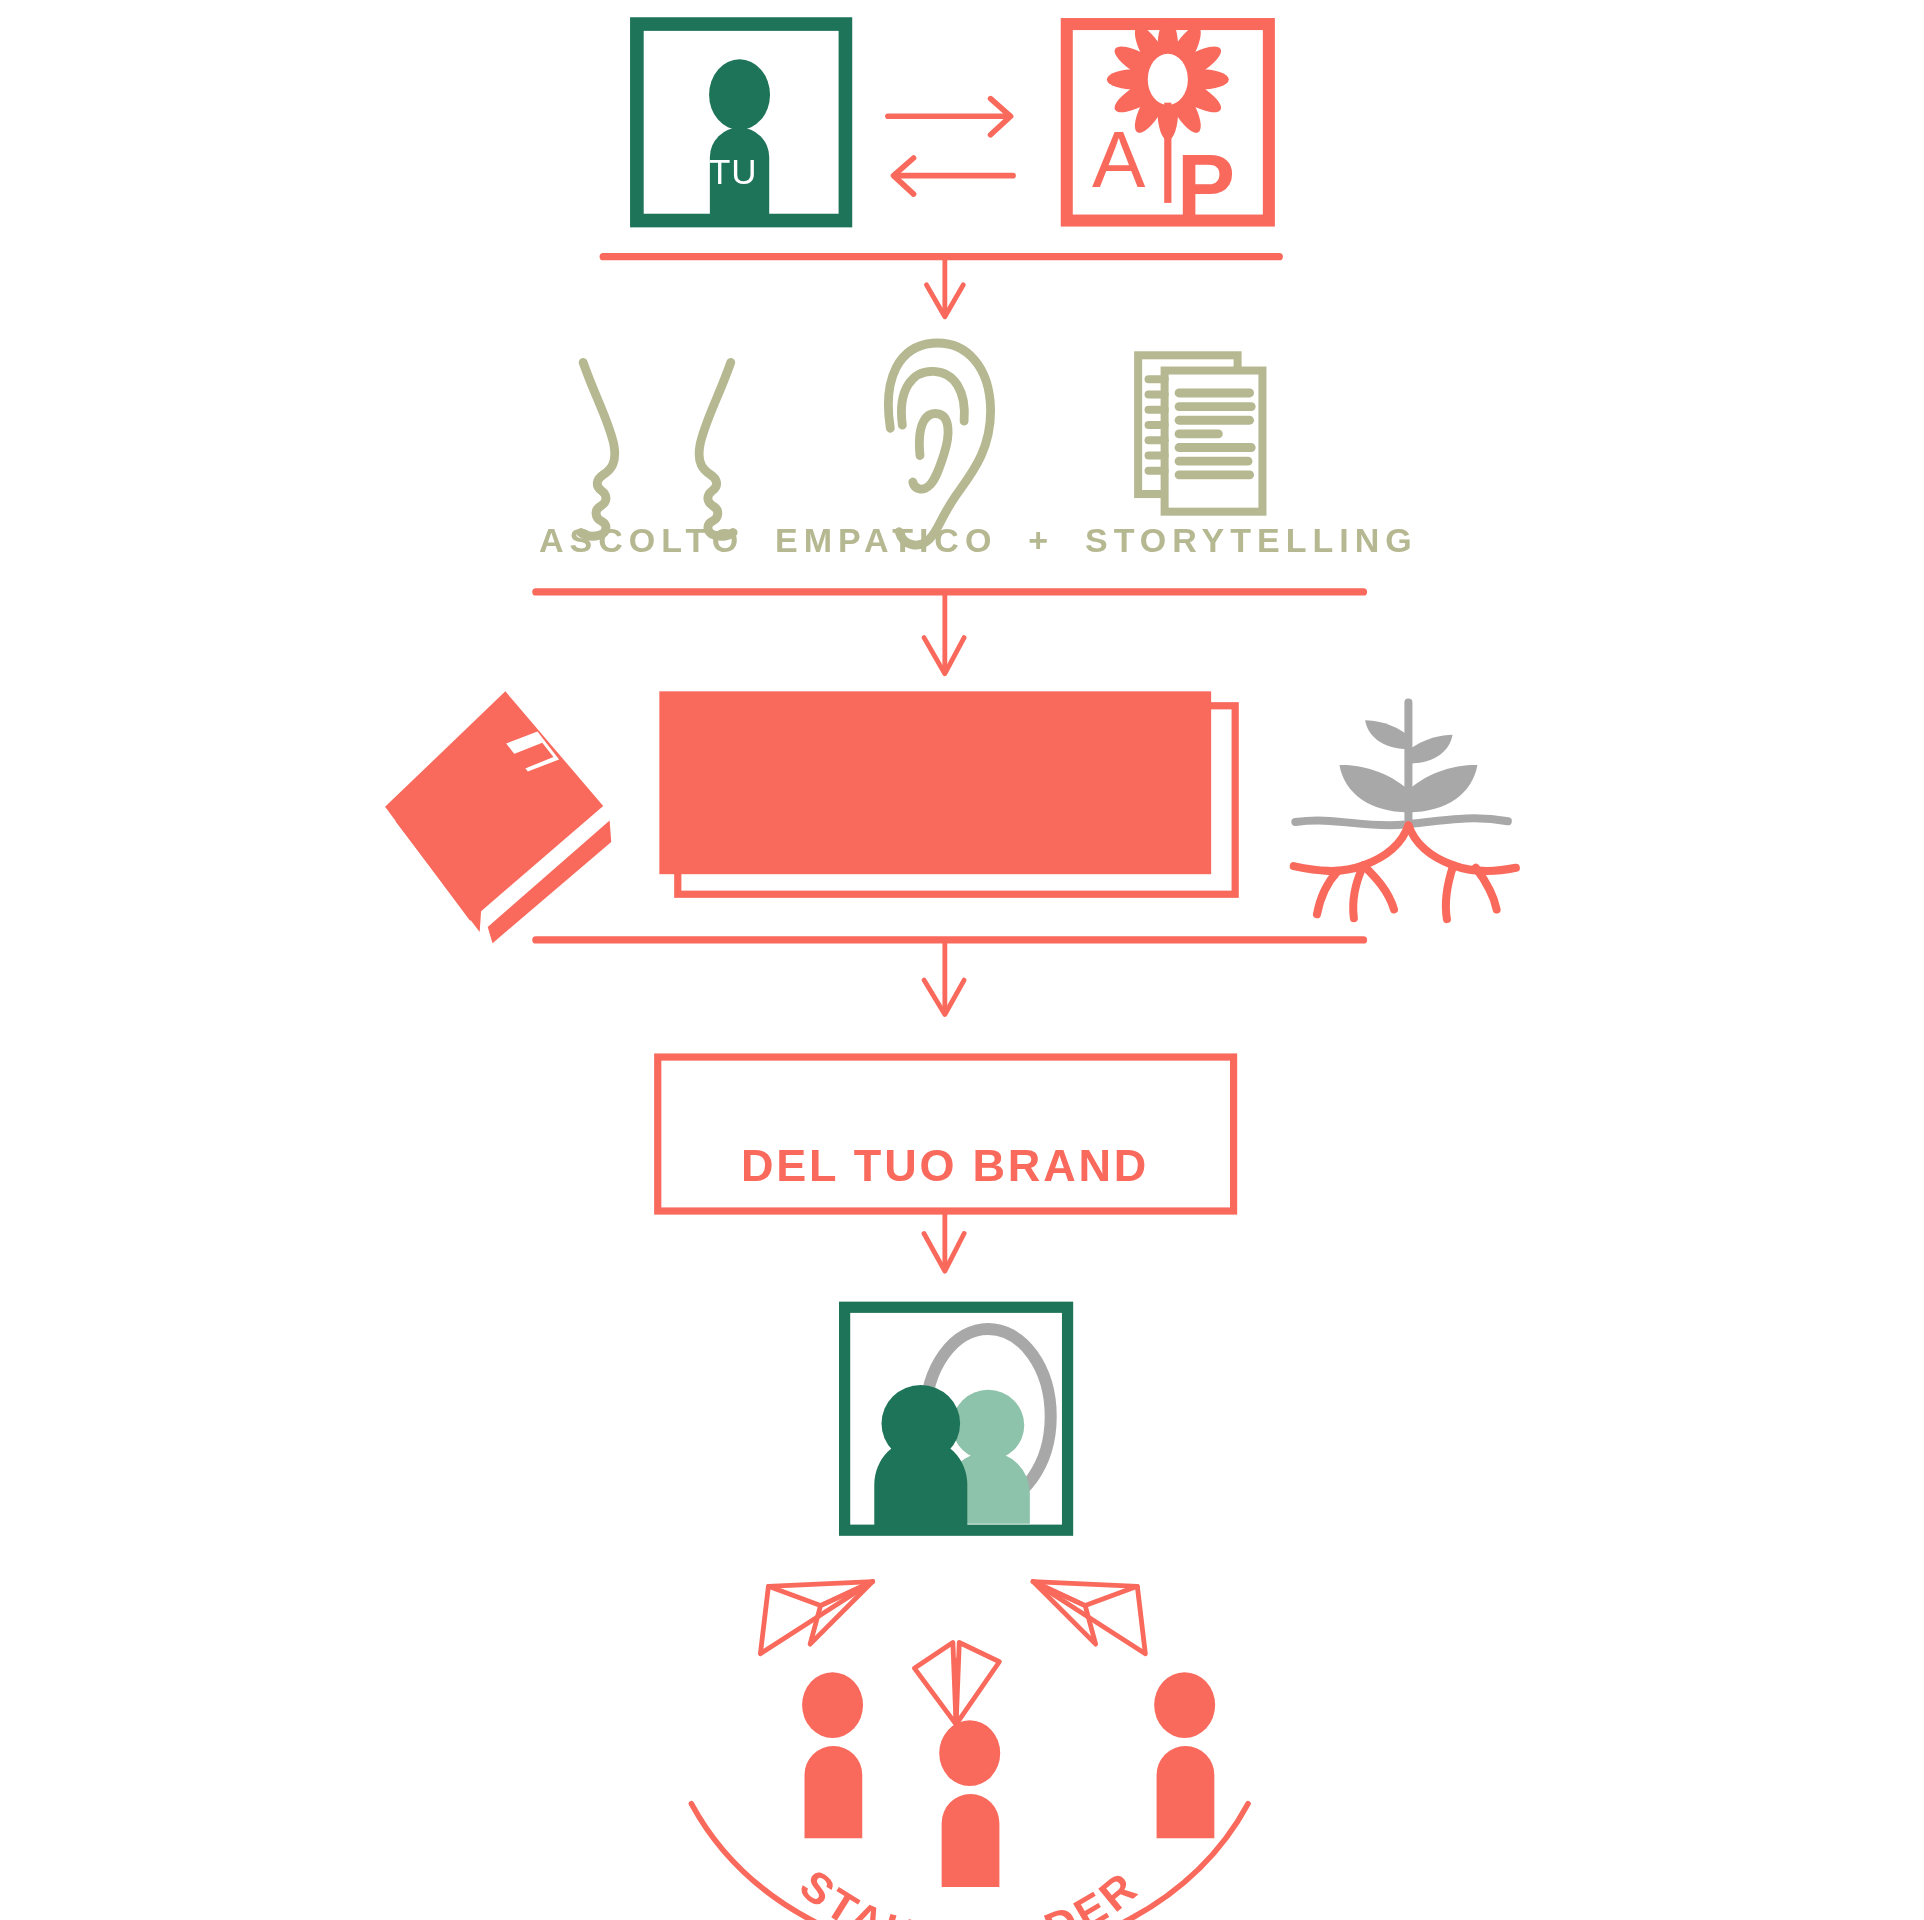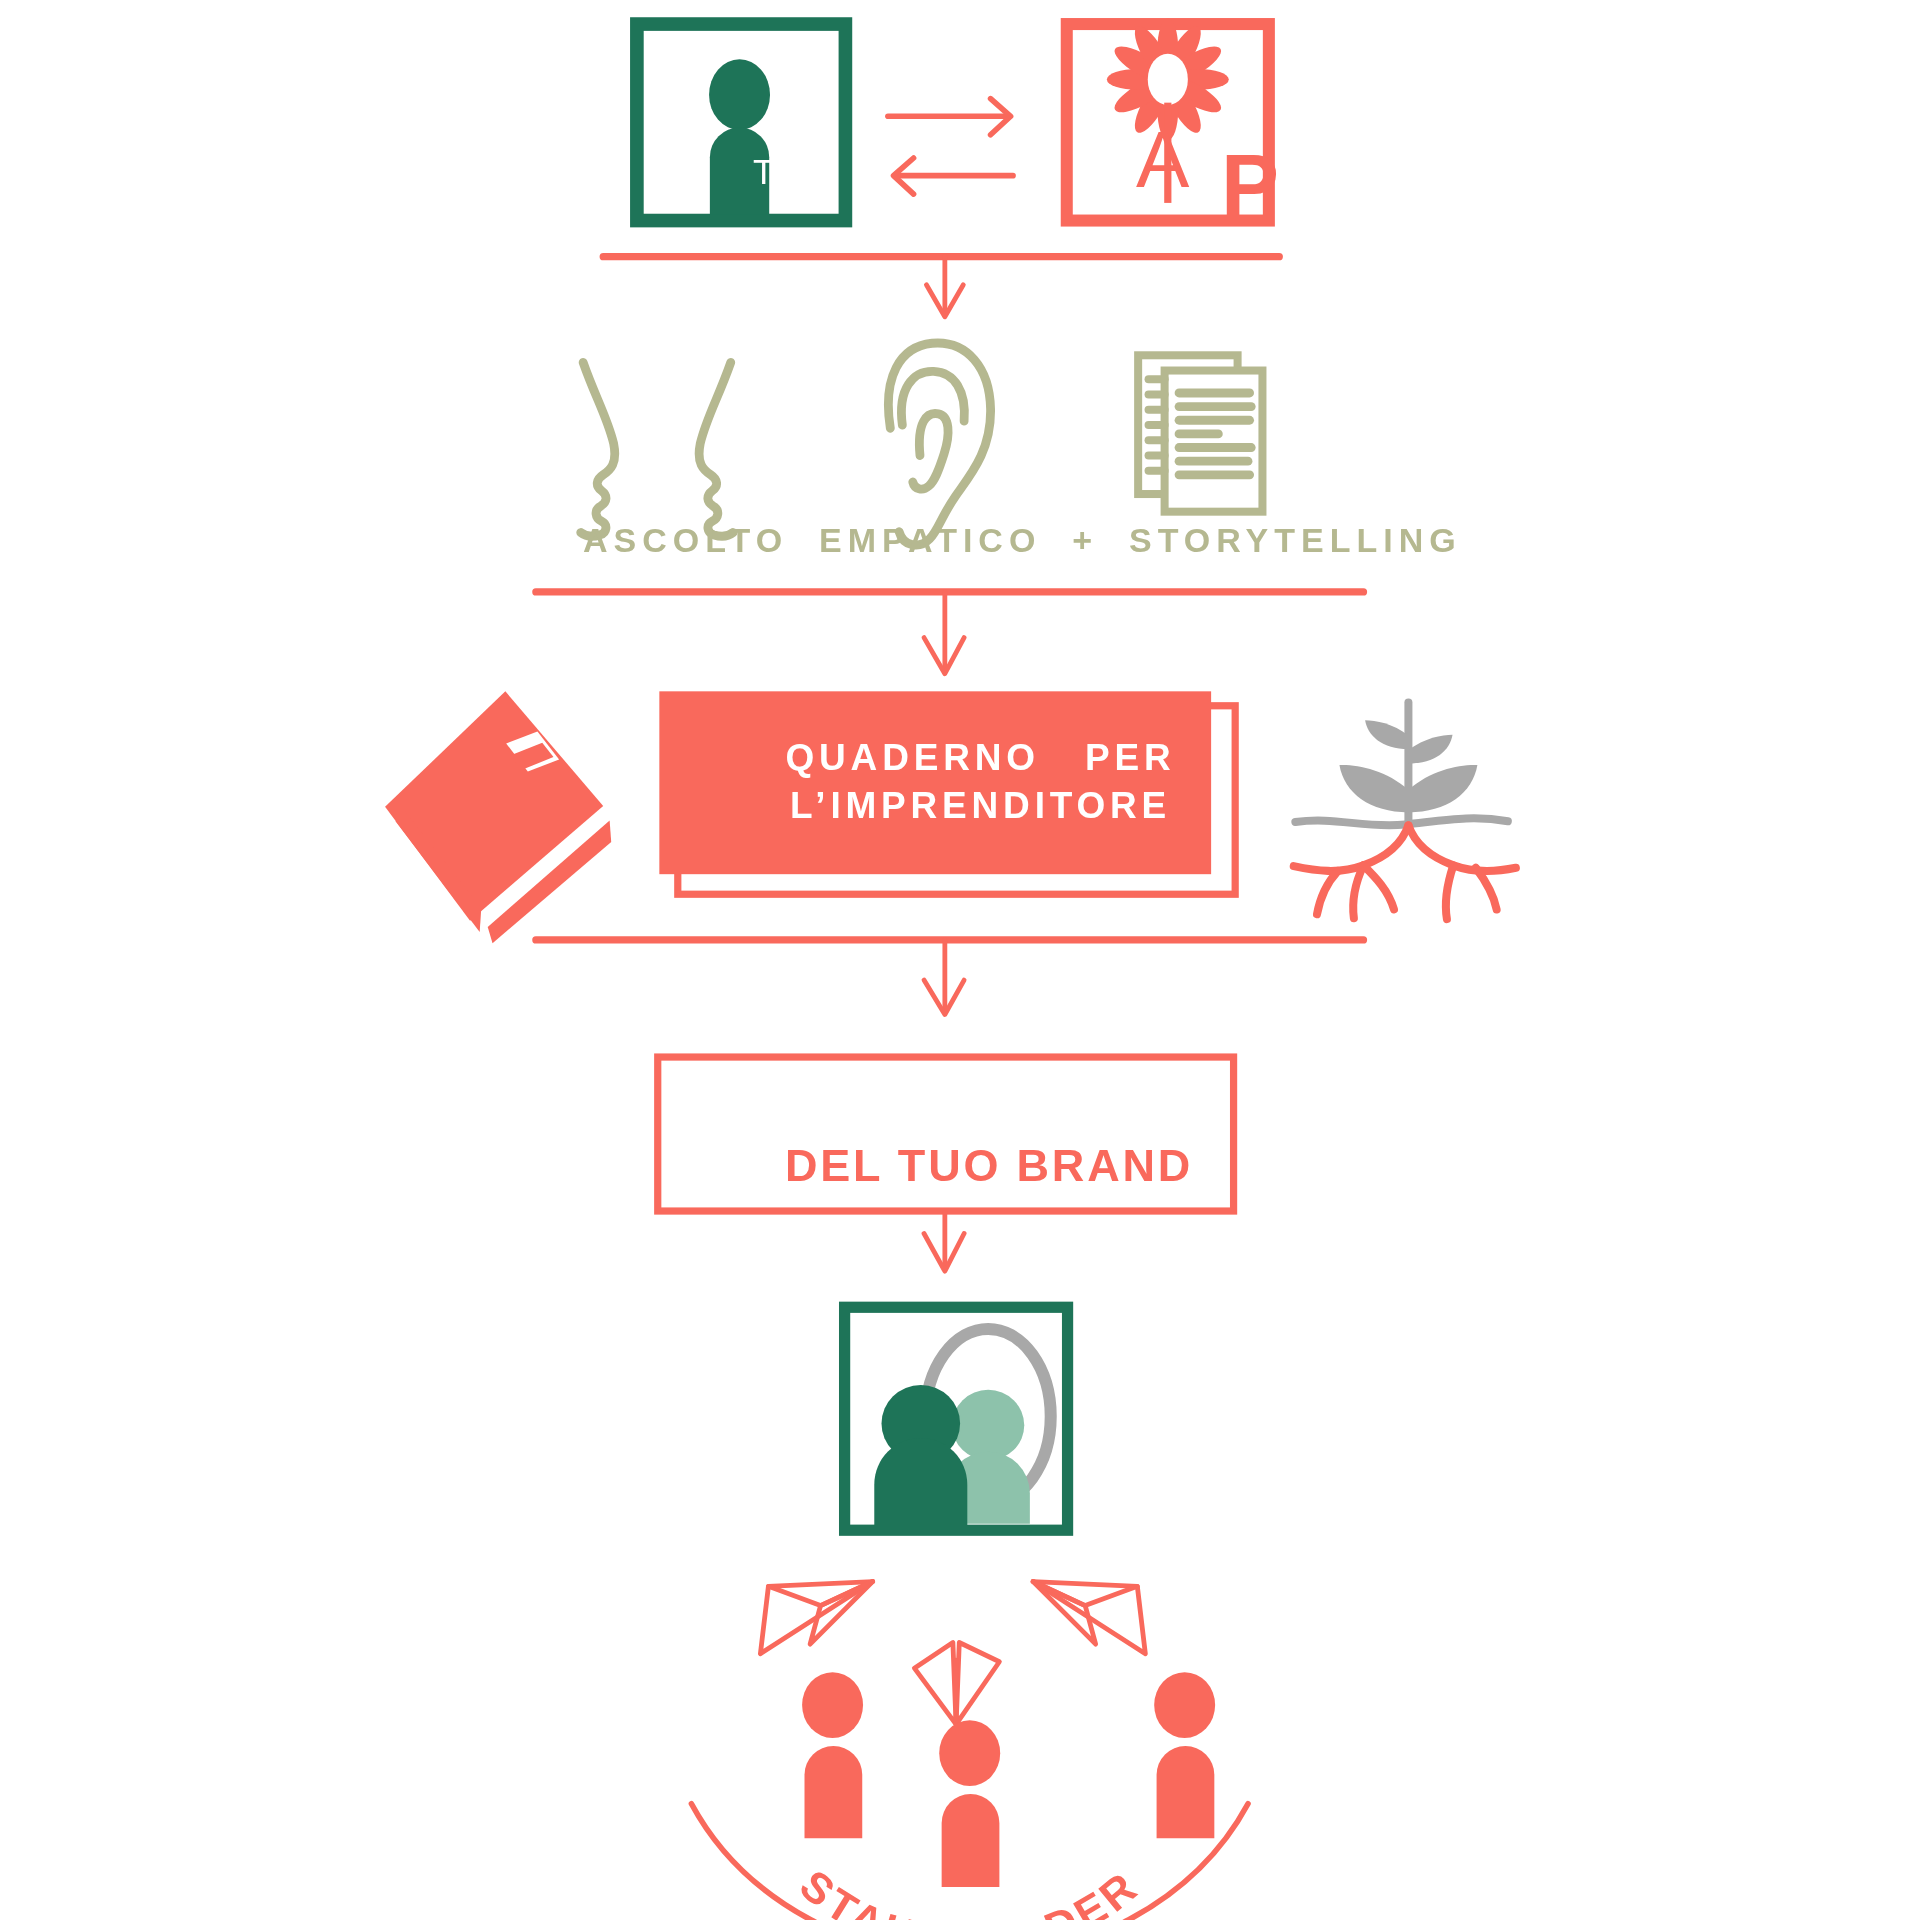--- a/index.html
+++ b/index.html
@@ -23,21 +23,20 @@
   #stage > svg {
     position: absolute;
     top: 0;
     left: 0;
     width: 1925px;
     height: 1920px;
   }
   .lbl {
     position: absolute;
     white-space: pre;
-    margin-left: 44px;
   }
   .sage-label {
     color: #b5b890;
     font-size: 34px;
     font-weight: 700;
     letter-spacing: 6px;
   }
   .quaderno-label {
     color: #ffffff;
     font-size: 37px;
@@ -295,18 +294,17 @@
   </svg>
 
   <div class="lbl tu-label" style="left:709px; top:152px;">TU</div>
 
   <div class="lbl ap-a" style="left:1092px; top:114px;">A</div>
 
   <div class="lbl ap-p" style="left:1177px; top:135px;">P</div>
 
   <div class="lbl sage-label" style="left:539px; top:521px;">ASCOLTO  EMPATICO  +  STORYTELLING</div>
 
-  <div class="lbl quaderno-label" style="left:648px; top:734px;"><span>QUADERNO   PER</span><br><span>L’IMPRENDITORE</span></div>
 
   <div class="lbl narrazione-label" style="left:648px; top:1084px;"><br><span>DEL TUO BRAND</span></div>
 
 </div>
 
 
 </body></html>

